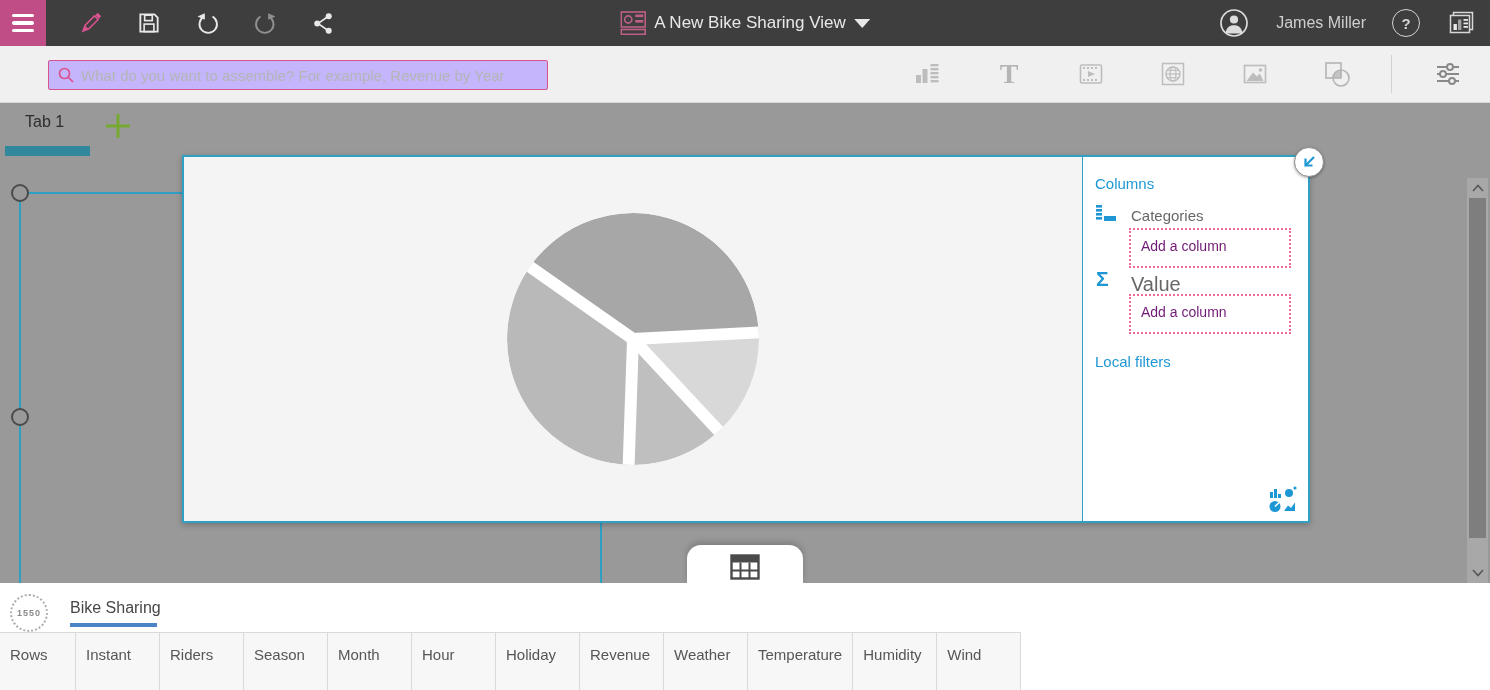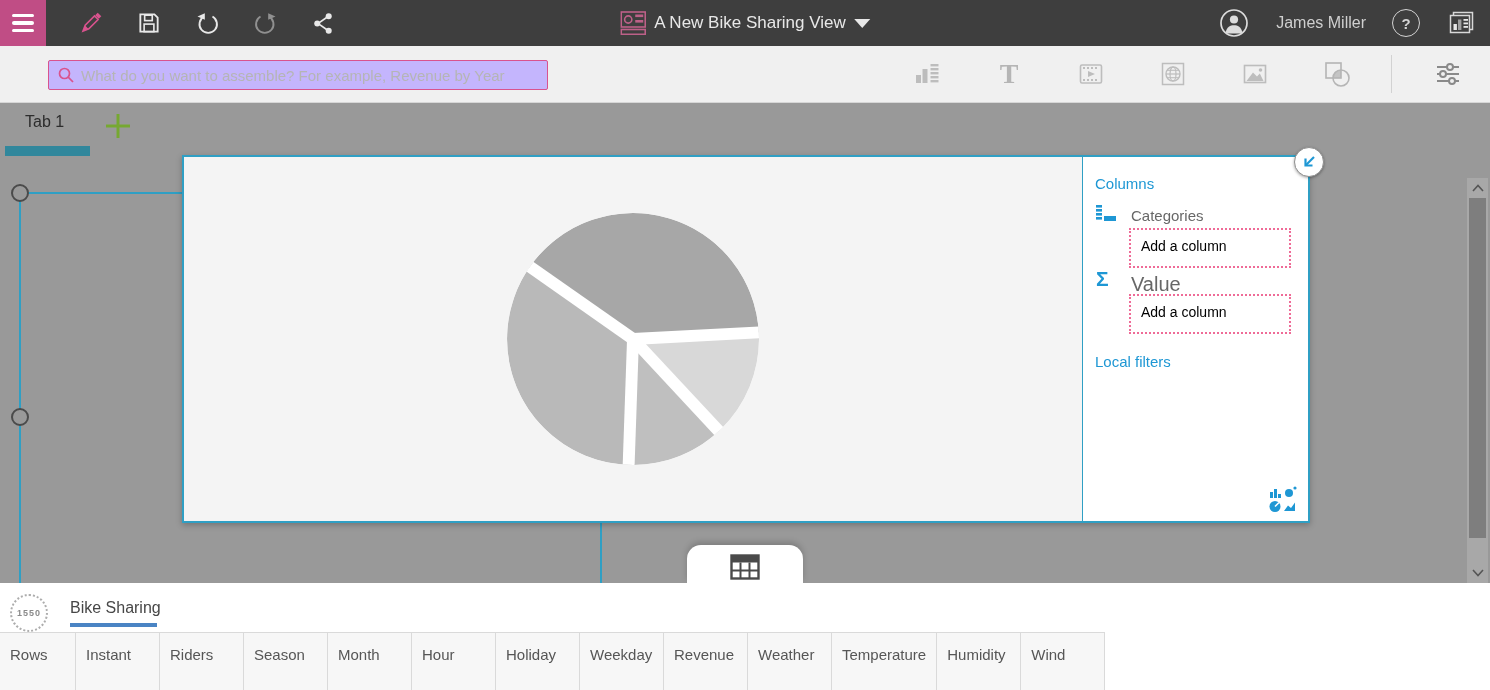--- a/index.html
+++ b/index.html
@@ -52,21 +52,21 @@
   .h1{left:11px;top:81px;} .h2{left:11px;top:305px;}
 
   .widget{position:absolute;left:182px;top:52px;width:1128px;height:368px;border:2px solid var(--selection-blue);background:#fff;display:flex;box-shadow:0 2px 6px rgba(0,0,0,.25);}
   .viz-area{flex:1;background:#f4f4f4;display:flex;align-items:center;justify-content:center;}
   .columns-panel{width:226px;background:#fff;border-left:1px solid var(--selection-blue);position:relative;}
   .col-header{position:absolute;left:12px;top:18px;color:var(--accent-blue);font-size:15px;}
   .cat-icon{position:absolute;left:13px;top:48px;}
   .cat-label{position:absolute;left:48px;top:50px;color:#676767;font-size:15px;}
   .dz1{top:71px;}
   .dz2{top:137px;}
-  .dropzone{position:absolute;left:46px;width:162px;height:40px;border:2px dotted #ef6b97;background:#fff;color:#000000;font-size:14px;padding:8px 10px 0;cursor:pointer;}
+  .dropzone{position:absolute;left:46px;width:162px;height:40px;border:2px dotted #ef6b97;background:#fff;color:#701a75;font-size:14px;padding:8px 10px 0;cursor:pointer;}
   .sigma{position:absolute;left:13px;top:110px;color:var(--accent-blue);font-size:21px;font-weight:bold;}
   .value-label{position:absolute;left:48px;top:116px;color:#676767;font-size:20px;}
   .local-filters{position:absolute;left:12px;top:196px;color:var(--accent-blue);font-size:15px;cursor:pointer;}
   .mini-viz{position:absolute;right:10px;bottom:8px;cursor:pointer;}
 
   .collapse-btn{position:absolute;left:1294px;top:44px;width:30px;height:30px;border-radius:50%;background:#fff;border:1px solid #8f8f8f;box-shadow:0 1px 3px rgba(0,0,0,.35);display:flex;align-items:center;justify-content:center;cursor:pointer;padding:0;}
 
   
   .scrollbar{position:absolute;left:1467px;top:75px;width:21px;height:405px;background:#a8a8a8;}
   .sb-thumb{position:absolute;left:2px;top:20px;width:17px;height:340px;background:#7e7e7e;cursor:grab;}
@@ -364,21 +364,20 @@
     <div class="ds-underline"></div>
 
     <div class="chips">
         <div class="chip">Rows</div>
         <div class="chip">Instant</div>
         <div class="chip">Riders</div>
         <div class="chip">Season</div>
         <div class="chip">Month</div>
         <div class="chip">Hour</div>
         <div class="chip">Holiday</div>
-        <div class="chip">Weekday</div>
         <div class="chip">Revenue</div>
         <div class="chip">Weather</div>
         <div class="chip">Temperature</div>
         <div class="chip">Humidity</div>
         <div class="chip">Wind</div>
       </div>
   </div>
 
 </div>
 

